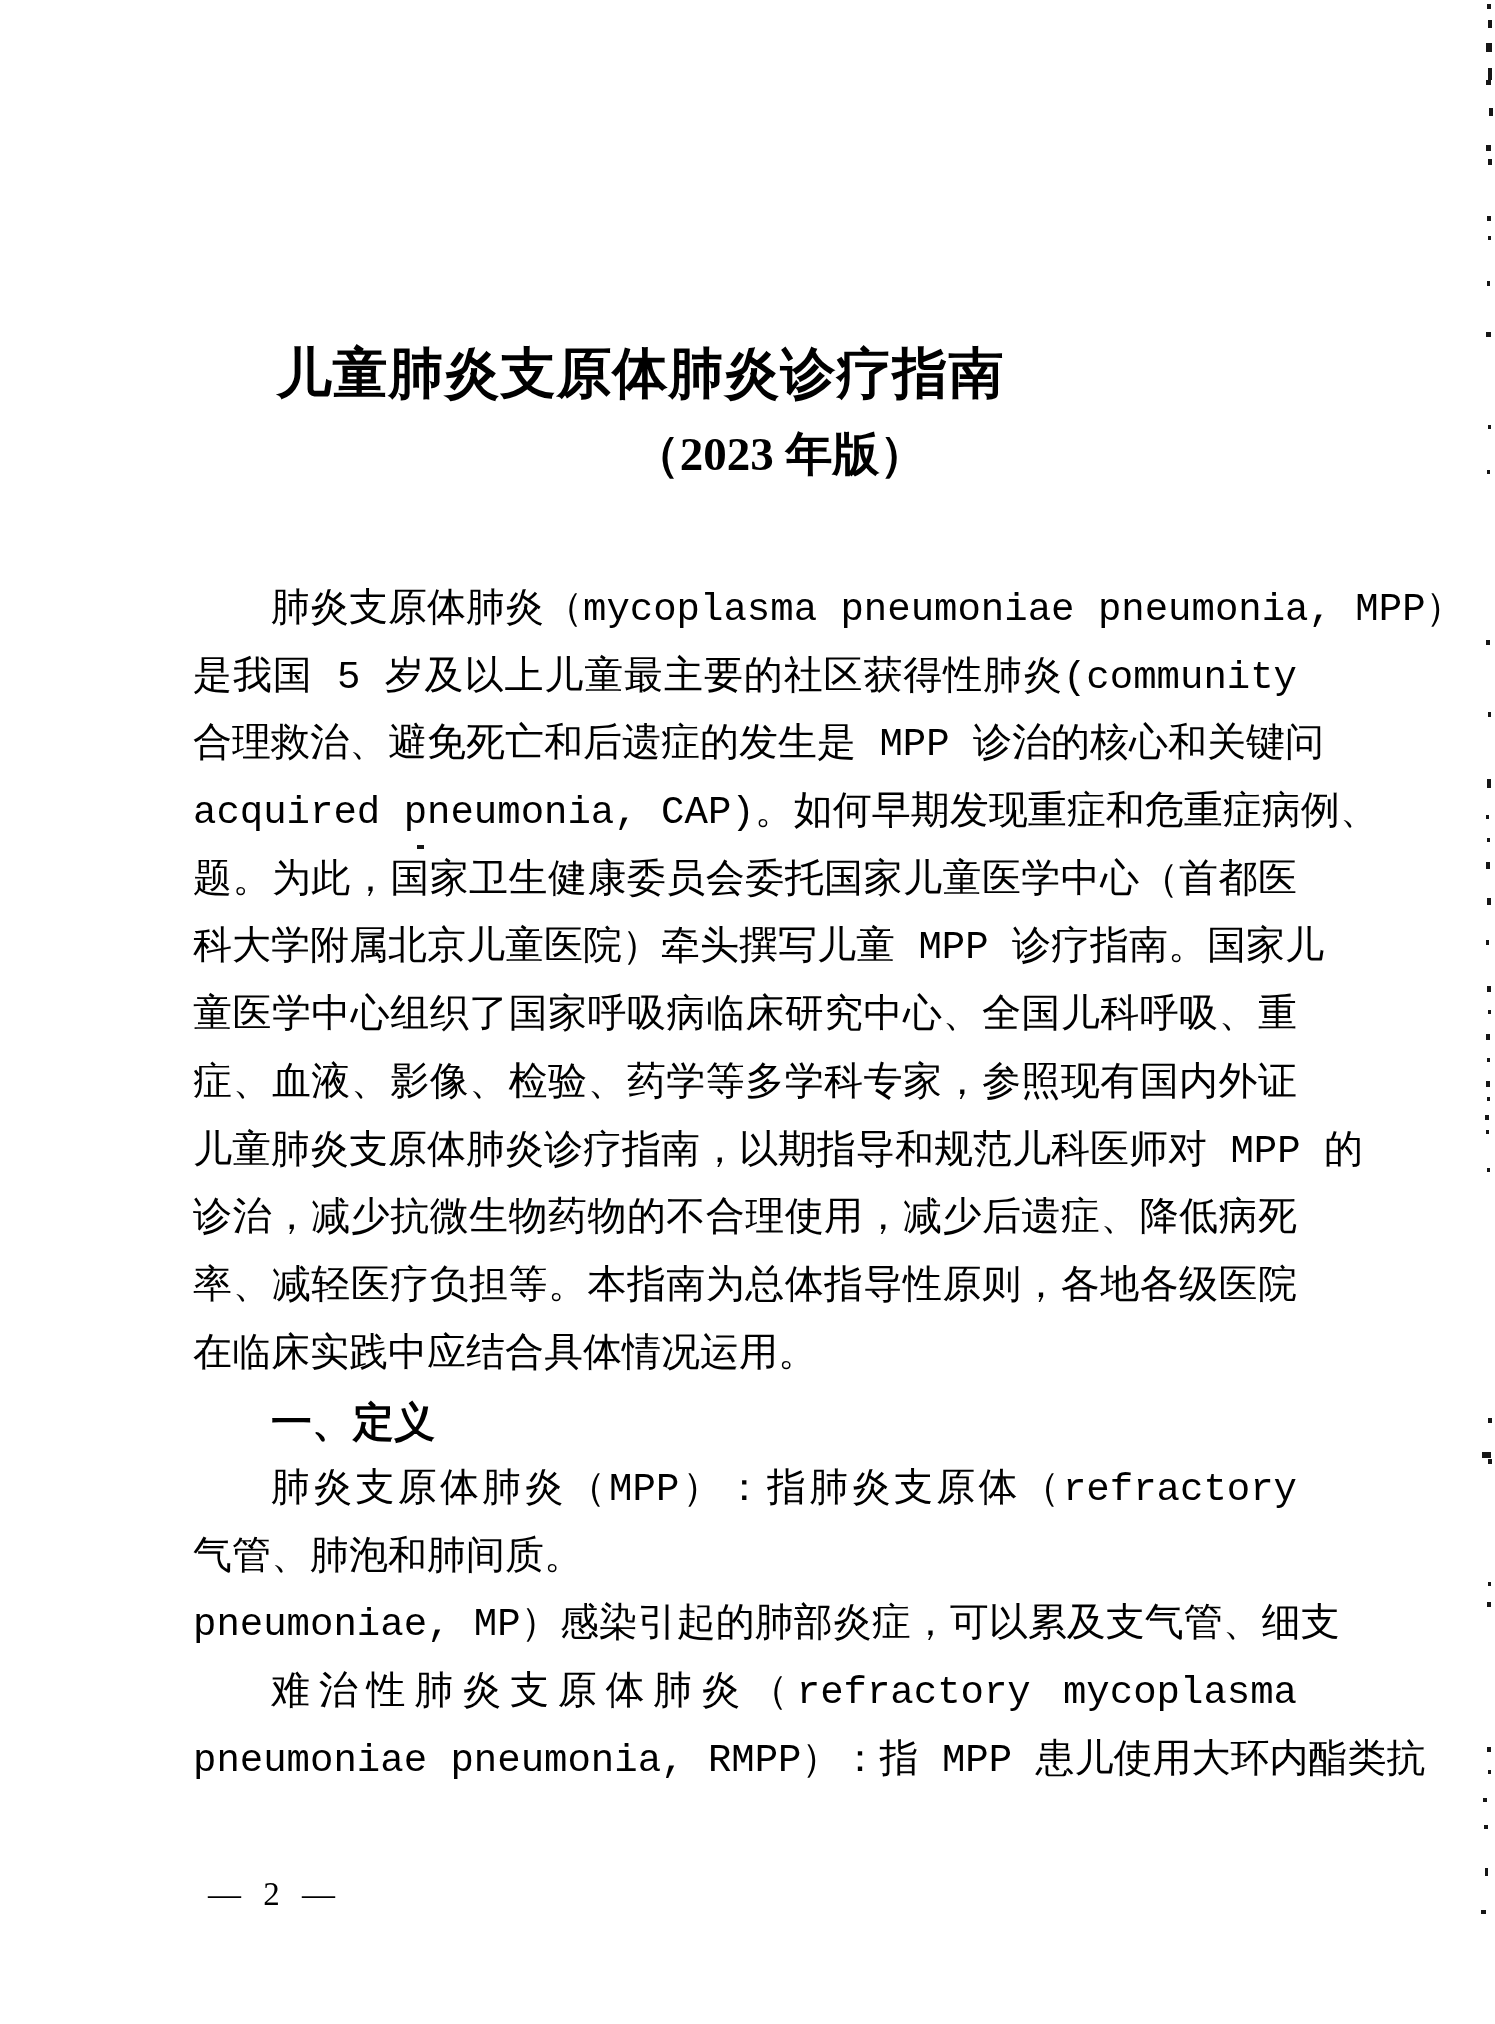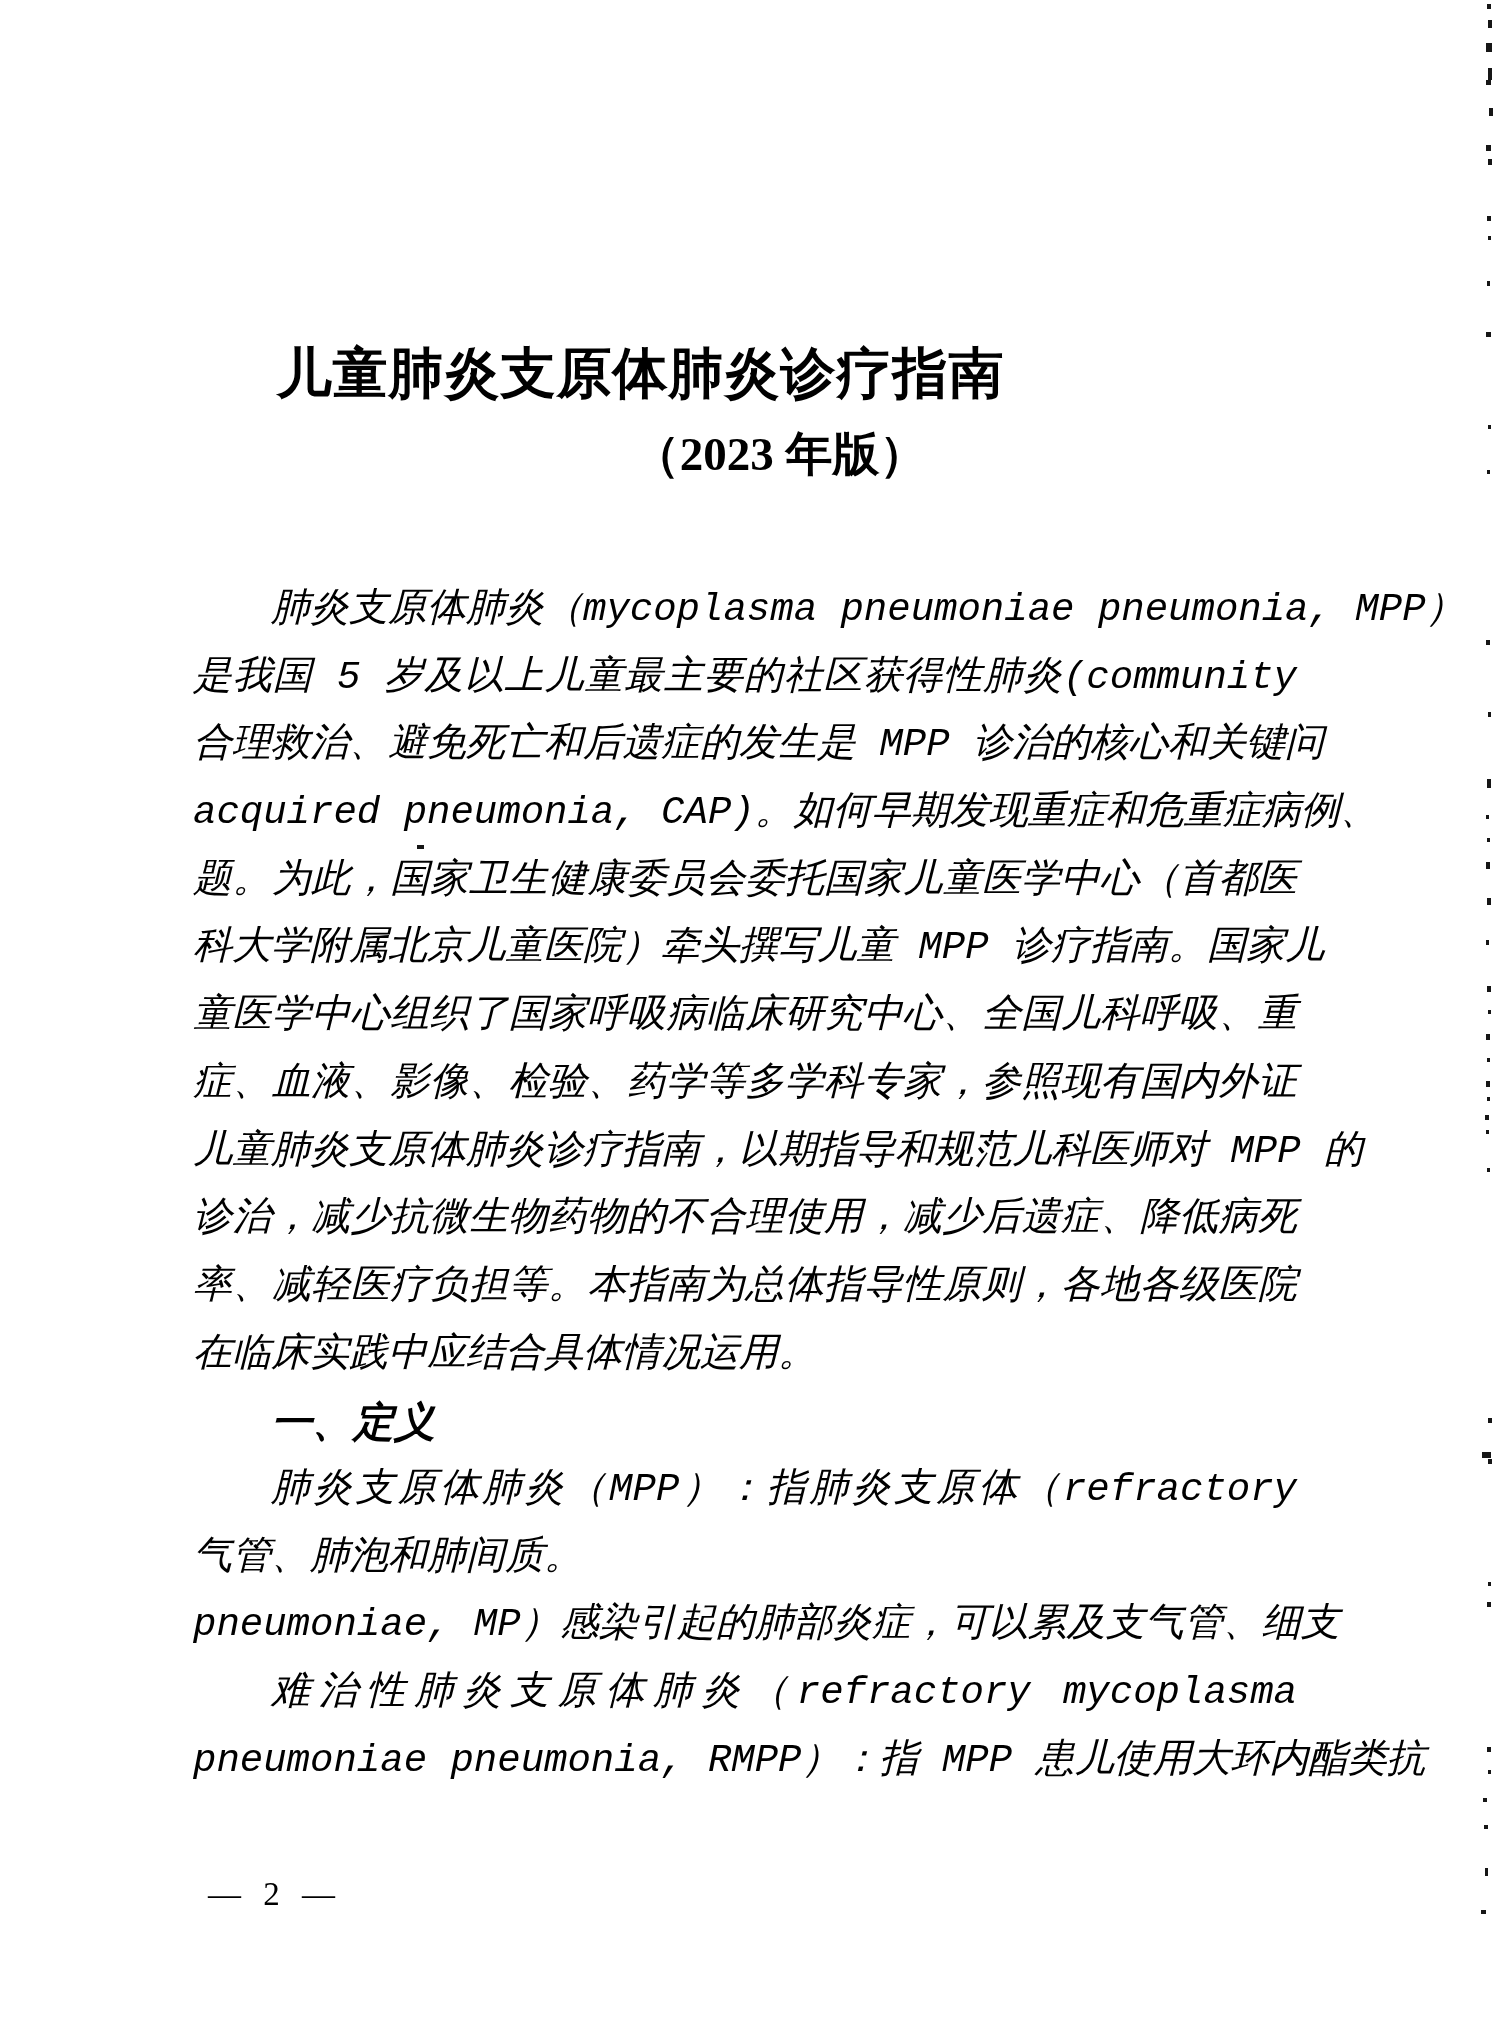--- a/index.html
+++ b/index.html
@@ -49,21 +49,20 @@
     width: 1104px;
   }
   .line {
     margin: 0;
     height: 67.7px;
     font-size: 39px;
     line-height: 48px;
     white-space: nowrap;
     text-align: left;
     font-weight: 500;
-    font-style: italic;
   }
   .line.j {
     text-align: justify;
     text-align-last: justify;
   }
   .line.indent {
     text-indent: 78px;
   }
   .line.heading {
     font-weight: bold;

